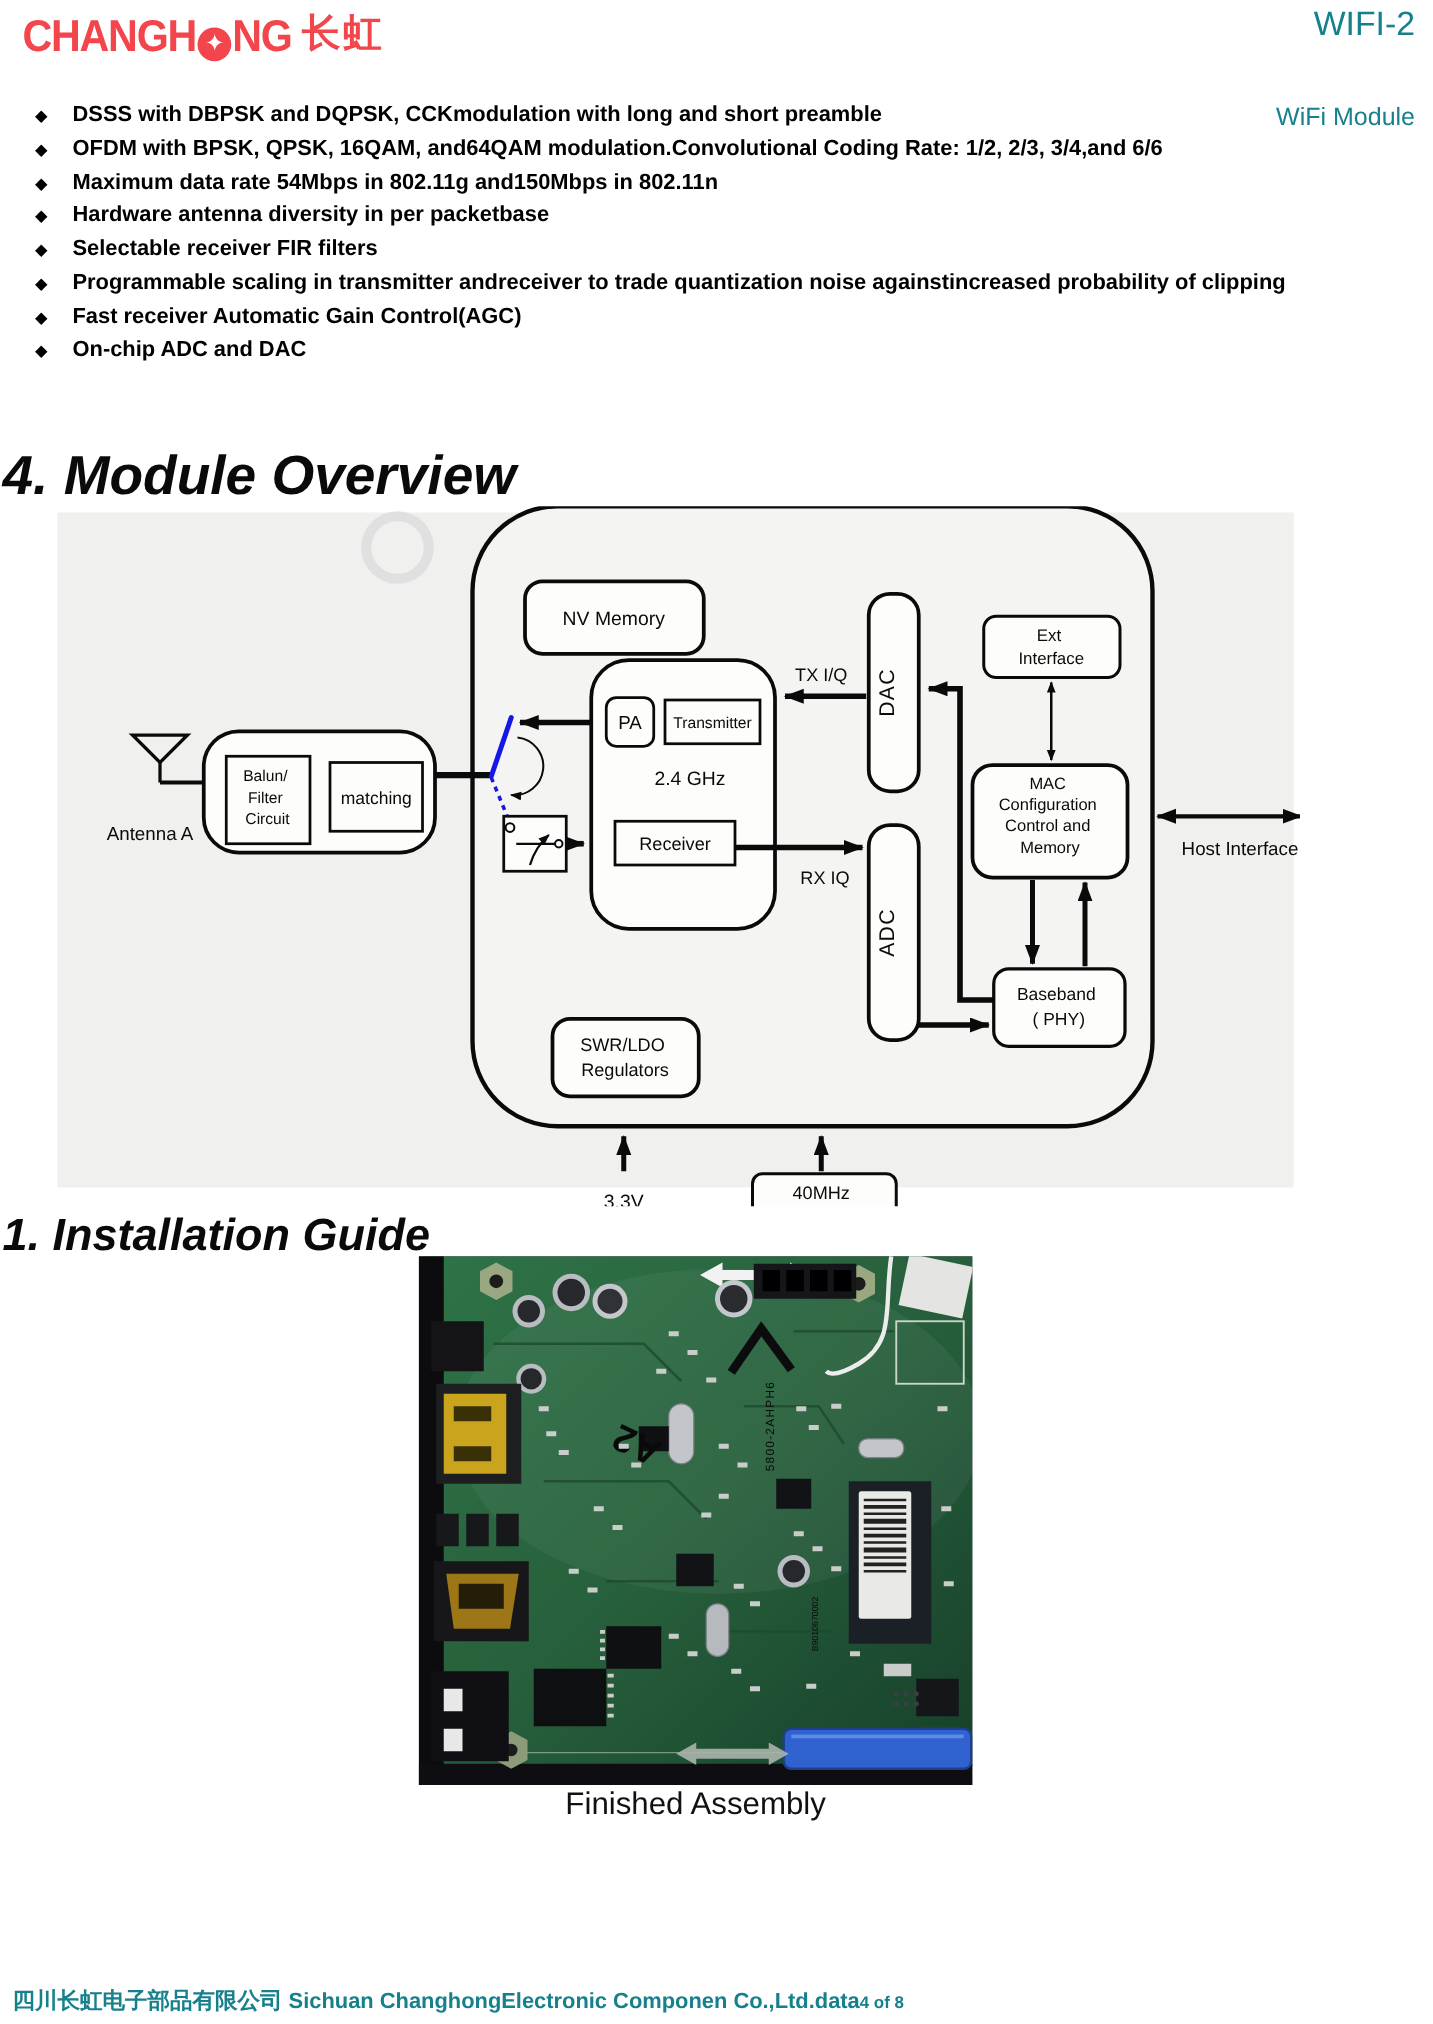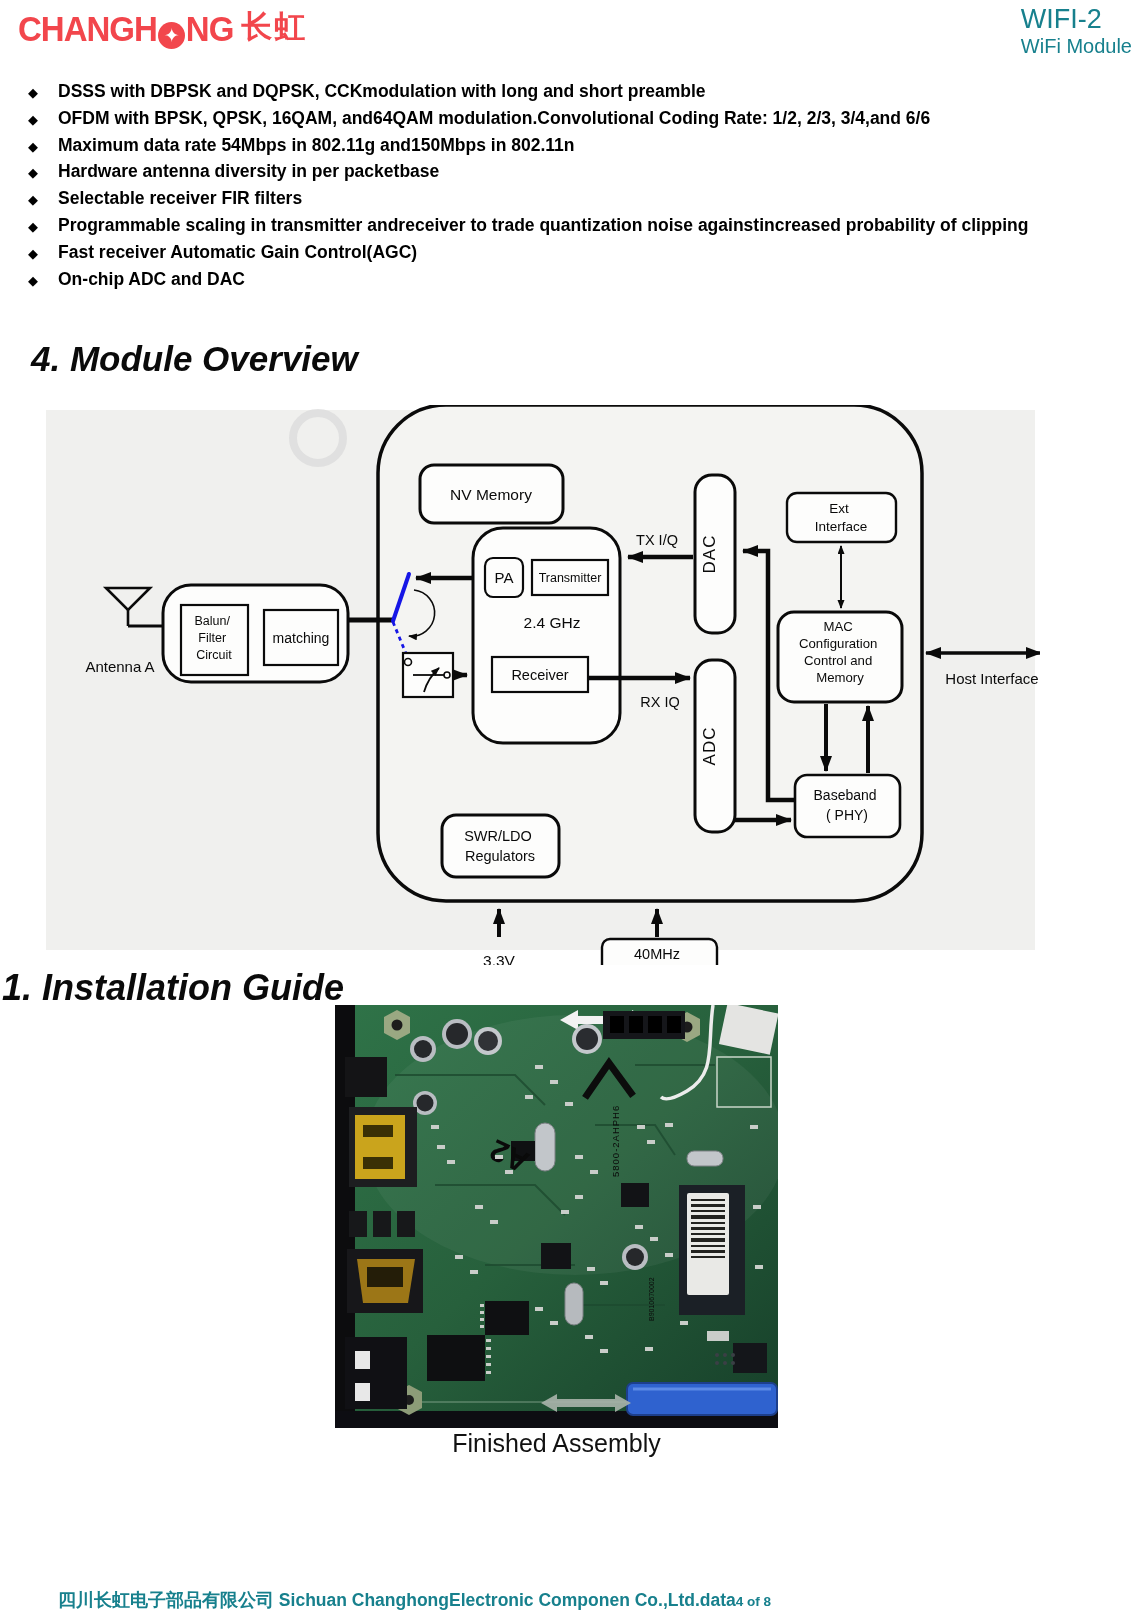--- a/index.html
+++ b/index.html
@@ -9,41 +9,41 @@
     overflow:hidden;
   }
   
   .logo{position:absolute;top:6px;left:18px;display:flex;align-items:flex-end;
         font-weight:bold;color:#f2464c;letter-spacing:-1px;white-space:nowrap;}
   .logo .latin{font-size:33px;transform:scaleY(1.08);display:inline-block;}
   .logo .o-badge{display:inline-block;width:27px;height:27px;border-radius:50%;
         background:#f2464c;color:#fff;font-size:19px;line-height:27px;text-align:center;
         margin:0 1px;transform:translateY(1px);}
   .logo .cjk{font-size:31px;margin-left:8px;letter-spacing:2px;}
-  .doc-id{position:absolute;top:4px;right:14px;color:#17808d;}
+  .doc-id{position:absolute;top:4px;right:14px;text-align:right;color:#17808d;}
   .doc-id .code{font-size:27px;line-height:30px;}
-  .doc-id .sub{font-size:20px;line-height:24px;}
+  .doc-id .sub{font-size:20px;line-height:24px;margin-top:48px;}
   
   .features{position:absolute;top:79px;left:28px;width:1014px;list-style:none;margin:0;padding:0;}
   .features li{display:flex;align-items:flex-start;font-size:17.5px;line-height:25.8px;}
   .features .bullet{width:30px;flex:0 0 30px;font-size:13px;padding-top:1px;color:#000;}
   .features .txt{flex:1;font-weight:bold;}
   
   .h-sec{position:absolute;left:2px;font-style:italic;font-weight:bold;color:#0a0a0a;
          letter-spacing:0px;white-space:nowrap;}
-  .h4{top:339px;font-size:35px;margin-left:29px;}
+  .h4{top:356px;font-size:44px;}
   .h5{top:967px;font-size:36px;}
   
   .diagram-wrap{position:absolute;top:405px;left:40px;width:1000px;height:560px;}
   .photo-wrap{position:absolute;top:1005px;left:335px;width:443px;height:423px;}
   .caption{position:absolute;top:1429px;left:335px;width:443px;text-align:center;
            font-size:25px;color:#111;}
   
   .footer{position:absolute;top:1588px;left:10px;white-space:nowrap;color:#17808d;font-weight:bold;}
-  .footer .cjk{font-size:18px;margin-left:48px;}
+  .footer .cjk{font-size:18px;}
   .footer .en{font-size:17.5px;}
   .footer .pg{font-size:13.5px;}
   svg{font-family:"Liberation Sans","DejaVu Sans",sans-serif;}
   svg text{fill:#0a0a0a;}
 </style>
 </head>
 <body>
 
 <div class="logo">
   <span class="latin">CHANGH</span>

